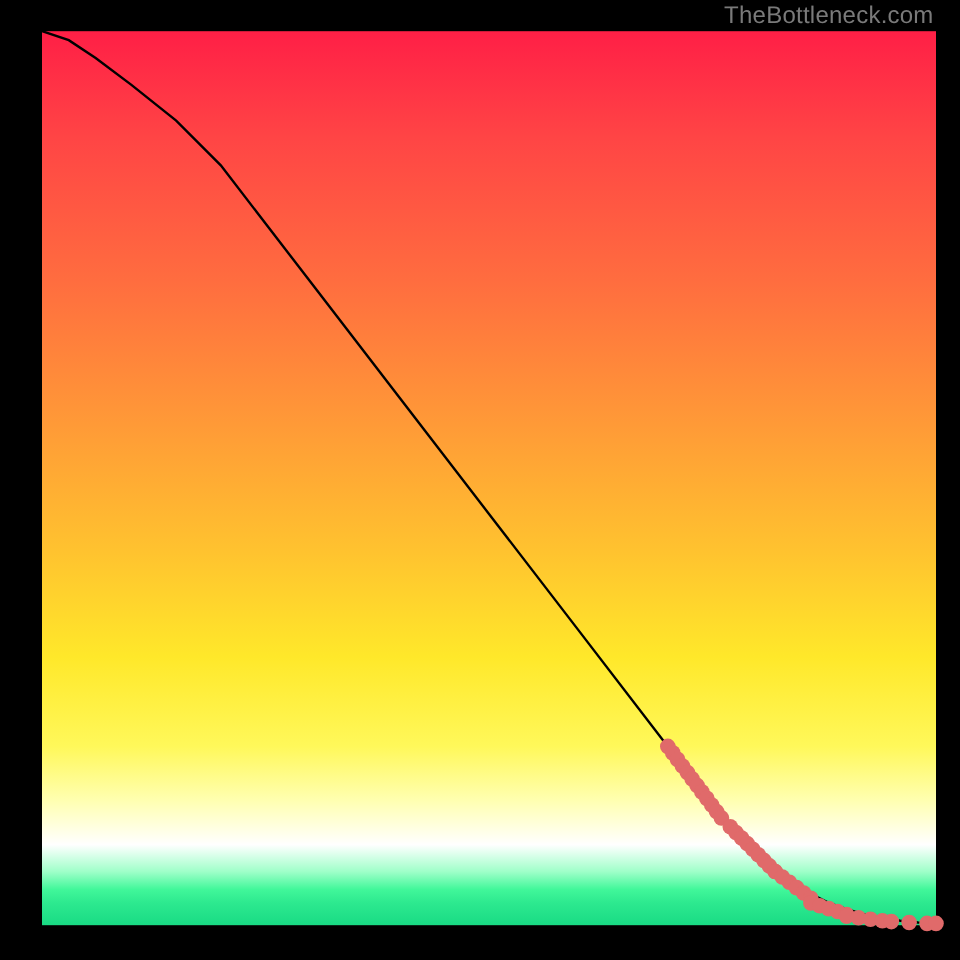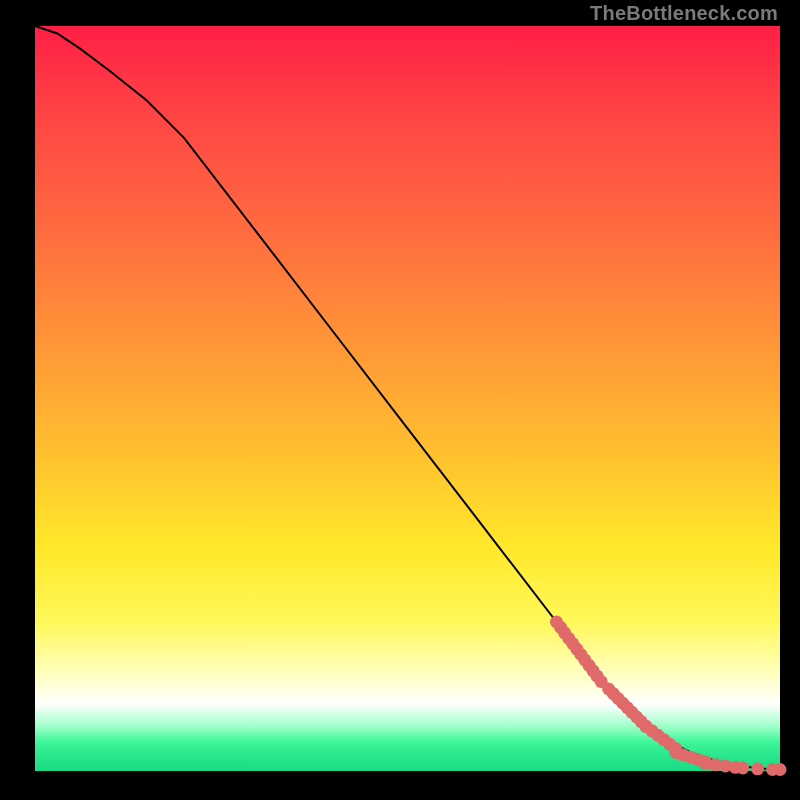--- a/index.html
+++ b/index.html
@@ -16,21 +16,21 @@
     width: 800px;
     height: 800px;
     background: #000;
   }
   .attribution {
     position: absolute;
     top: 2px;
     right: 22px;
     color: #7a7a7a;
     font-size: 20px;
-    font-weight: 700;
+    font-weight: 400;
     letter-spacing: 0.2px;
   }
   .plot {
     position: absolute;
     left: 35px;
     top: 26px;
     width: 745px;
     height: 745px;
     
     background: linear-gradient(

